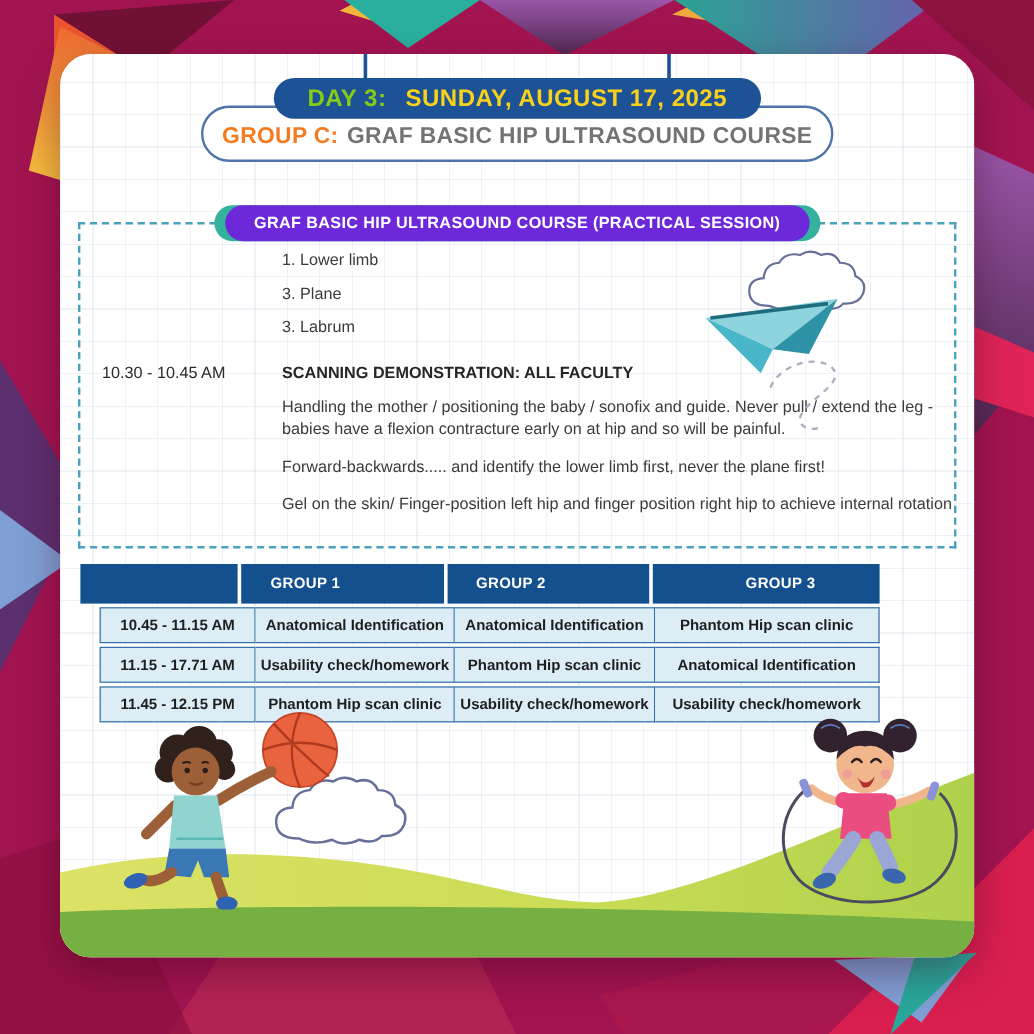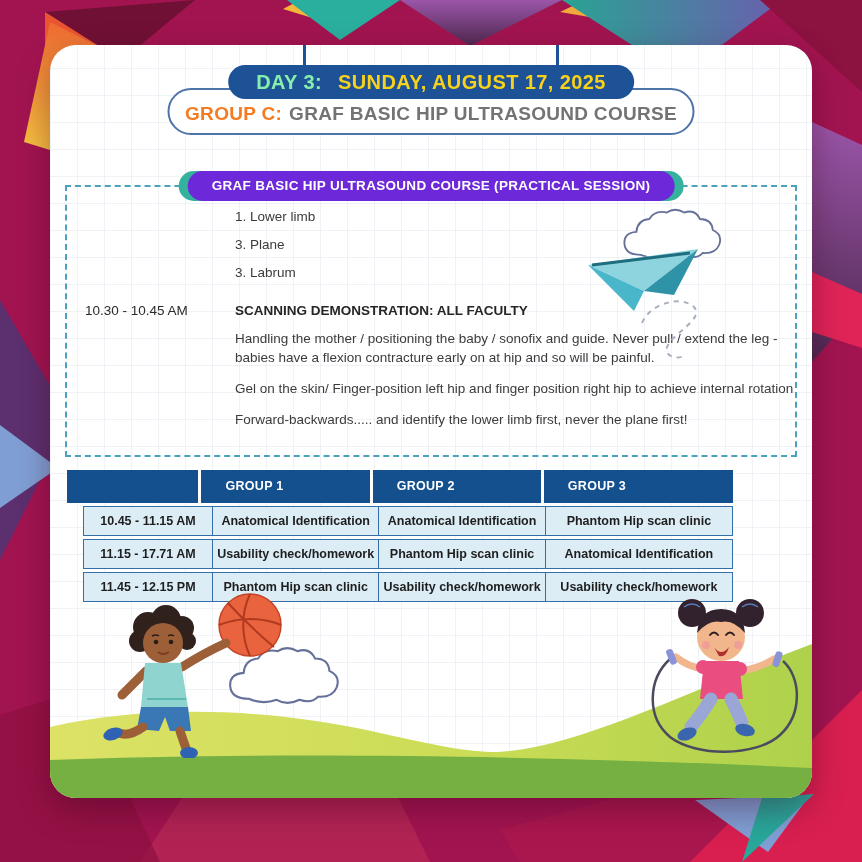--- a/index.html
+++ b/index.html
@@ -23,21 +23,21 @@
         width:527px;height:47px;border:2px solid #4f74aa;border-radius:27px;
         background:#fff;z-index:3;display:flex;align-items:flex-end;justify-content:center;
         padding-bottom:8px;box-sizing:border-box;}
   .hall-box .txt{font-size:19px;font-weight:800;letter-spacing:.3px;white-space:nowrap;}
   .hall-label{color:#f47b20;margin-right:7px;}
   .hall-title{color:#737373;}
   .day-banner{position:absolute;left:50%;transform:translateX(-50%);top:20px;
         height:34px;line-height:34px;padding:0 28px;border-radius:17px;
         background:#1e5296;z-index:4;white-space:nowrap;
         font-size:20px;font-weight:800;letter-spacing:.4px;}
-  .day-label{color:#86efac;margin-right:16px;}
+  .day-label{color:#84cc16;margin-right:16px;}
   .day-date{color:#f8d21a;}
 
   
   .section-pill{position:absolute;left:50%;transform:translateX(-50%);top:126px;
         background:#35b29e;border-radius:16px;padding:0 9px;height:30px;z-index:4;
         display:flex;align-items:center;}
   .section-pill .inner{background:#6d28d9;border-radius:15px;height:30px;line-height:30px;
         padding:0 24px;color:#fff;font-weight:800;font-size:13.5px;letter-spacing:.3px;
         white-space:nowrap;}
 
@@ -62,21 +62,21 @@
   .sched{position:absolute;left:17px;top:425px;width:666px;z-index:4;}
   .t-row{display:flex;}
   .t-head{gap:3px;height:33px;margin-bottom:3px;}
   .t-head .cell{background:#15508e;color:#fff;font-weight:800;font-size:12.5px;
         letter-spacing:.3px;line-height:33px;padding-left:24px;box-sizing:border-box;}
   .t-body{margin-bottom:3px;height:30px;margin-left:16px;}
   .t-body .cell{background:#dcedf6;border:1px solid #336ea8;box-sizing:border-box;
         display:flex;align-items:center;justify-content:center;
         font-size:12.5px;font-weight:700;color:#1e1e1e;}
   .t-body .cell + .cell{border-left:none;}
-  .c-time{width:20%;} .c-g1{width:25.6%;} .c-g2{width:25.6%;} .c-g3{width:28.8%;}
+  .c-time{width:20%;} .c-g1{width:25.6%;} .c-g2{width:25.6%;} .c-g3{width:28.8%;text-align:center;}
   .t-head .c-time{background:#15508e;}
 
   
   .grass{position:absolute;left:0;bottom:0;z-index:3;}
   .boy{position:absolute;left:40px;top:548px;z-index:5;}
   .cloud2{position:absolute;left:172px;top:600px;z-index:4;}
   .girl{position:absolute;left:590px;top:550px;z-index:5;}
 </style>
 </head>
 <body>
@@ -151,22 +151,22 @@
       <div>1. Lower limb</div>
       <div>3. Plane</div>
       <div>3. Labrum</div>
     </div>
 
     <div class="time-col">10.30 - 10.45 AM</div>
     <div class="activity-title">SCANNING DEMONSTRATION: ALL FACULTY</div>
 
     <div class="paras">
       <p>Handling the mother / positioning the baby / sonofix and guide. Never pull / extend the leg - babies have a flexion contracture early on at hip and so will be painful.</p>
+      <p>Forward-backwards..... and identify the lower limb first, never the plane first!</p>
       <p>Gel on the skin/ Finger-position left hip and finger position right hip to achieve internal rotation</p>
-      <p>Forward-backwards..... and identify the lower limb first, never the plane first!</p>
     </div>
 
     <svg class="cloud-plane" width="232" height="178" viewBox="0 0 232 178">
       <g transform="translate(40,4) scale(0.92)" fill="#ffffff" stroke="#667099" stroke-width="2">
         <path d="M25,52 Q8,52 7,40 Q6,28 20,27 Q21,14 34,13 Q40,3 53,6 Q62,0 72,6 Q84,2 89,13 Q102,13 103,25 Q114,30 110,41 Q106,51 92,50 Q86,57 74,53 Q62,59 52,53 Q38,58 25,52 Z"></path>
       </g>
       <g>
         <polygon points="10,62 120,46 66,88" fill="#8ed4de"></polygon>
         <polygon points="10,62 66,88 56,108" fill="#49b6c9"></polygon>
         <polygon points="66,88 120,46 96,92" fill="#2f93a8"></polygon>

